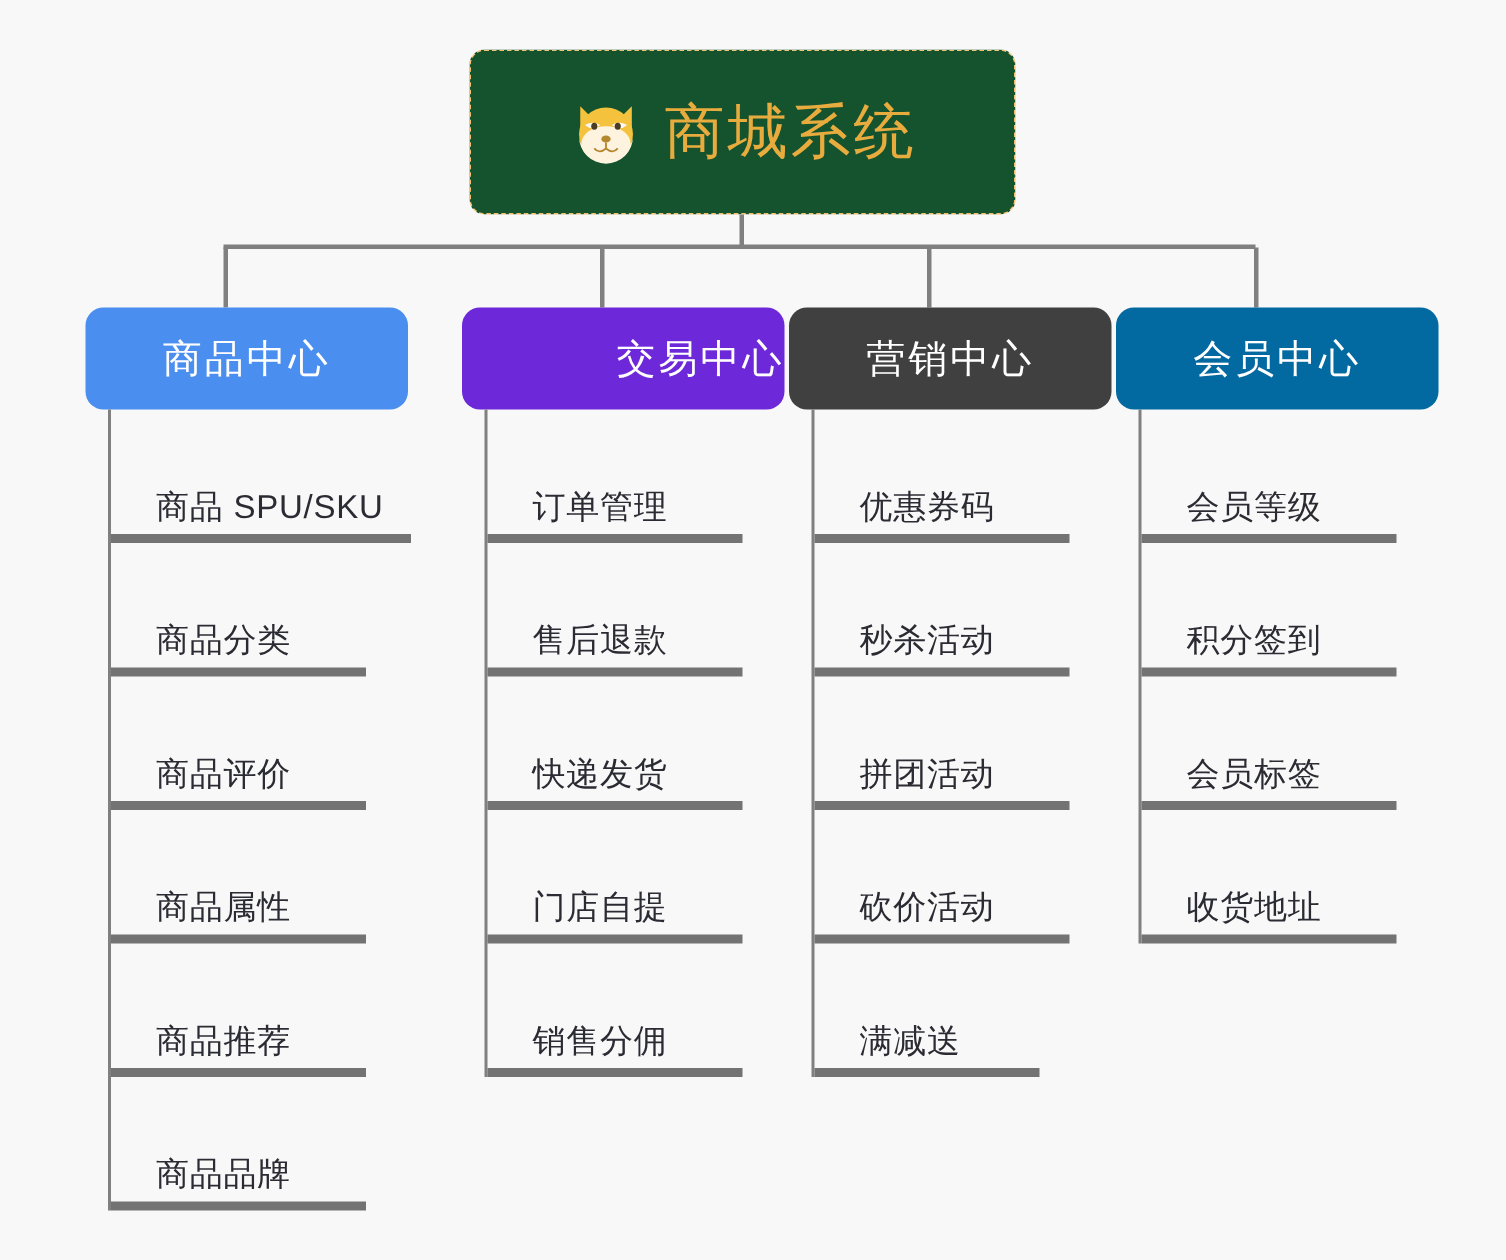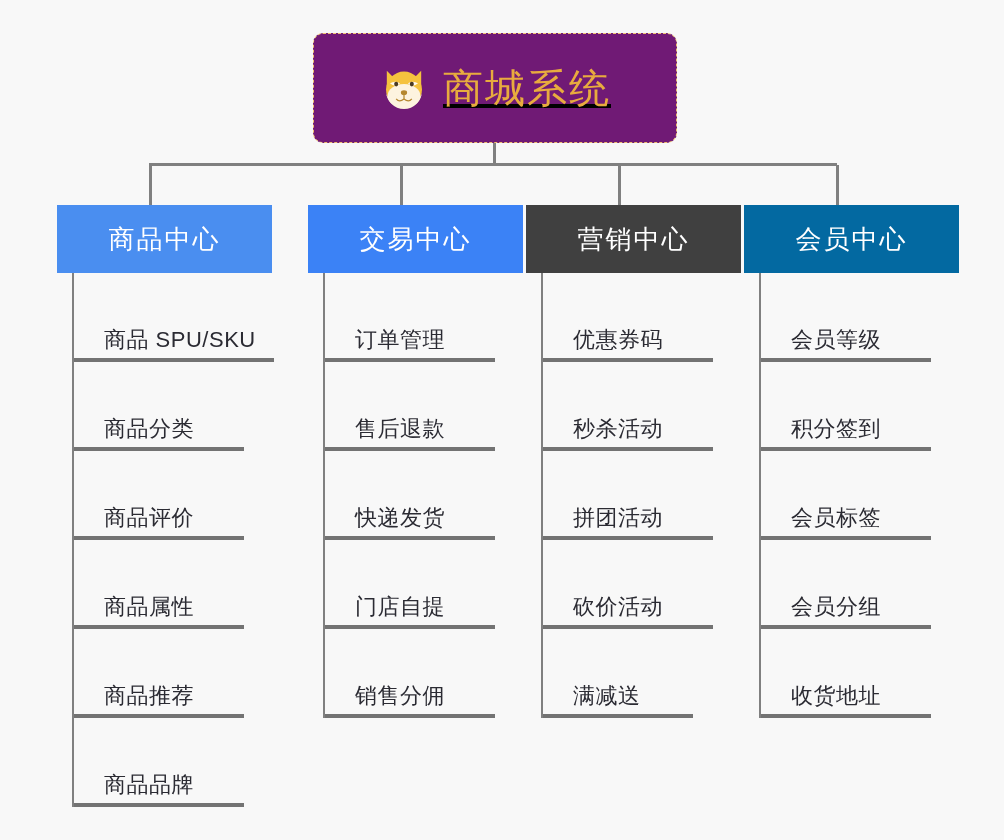--- a/index.html
+++ b/index.html
@@ -21,29 +21,28 @@
     height: 840px;
   }
 
   
   .root-card {
     position: absolute;
     left: 313px;
     top: 33px;
     width: 364px;
     height: 110px;
-    background: #701a75;
+    background: #14532d;
     border: 1px dashed #f0c270;
     border-radius: 10px;
     box-sizing: border-box;
     display: flex;
     align-items: center;
     justify-content: center;
     gap: 14px;
-    text-decoration: underline;
   }
   .root-emoji {
     width: 50px;
     height: 50px;
     flex: 0 0 auto;
     display: block;
   }
   .root-title {
     font-size: 40px;
     color: #e8ab3e;
@@ -86,46 +85,46 @@
     width: 215px;
   }
   .col-1 { left: 57px; }
   .col-2 { left: 308px; }
   .col-3 { left: 526px; }
   .col-4 { left: 744px; }
 
   .cat-box {
     width: 100%;
     height: 68px;
-    border-radius: 0;
+    border-radius: 12px;
     box-sizing: border-box;
     display: flex;
     align-items: center;
     justify-content: center;
     color: #ffffff;
     font-size: 26px;
     letter-spacing: 2px;
   }
   .cat-blue   { background: #4a8ef0; }
-  .cat-red    { background: #3b82f6; }
+  .cat-red    { background: #6d28d9; justify-content: flex-end; }
   .cat-orange { background: #404040; }
   .cat-green  { background: #0369a1; }
 
   
   .leaf-list {
     position: relative;
     margin-left: 15px;
     padding-left: 0;
     border-left: 2px solid #808080;
   }
   .leaf-item {
     position: relative;
     height: 89px;
     box-sizing: border-box;
-    border-bottom: 4px solid #737373;
+    border-bottom: 6px solid #737373;
     width: 170px;
     display: flex;
     align-items: flex-end;
     justify-content: flex-start;
   }
   .leaf-item.wide { width: 200px; }
   .leaf-item.narrow { width: 136px; }
   .leaf-item.narrow2 { width: 150px; }
   .leaf-label {
     font-size: 22px;
@@ -247,21 +246,18 @@
       <div class="leaf-item">
           <span class="leaf-label">会员等级</span>
         </div>
       <div class="leaf-item">
           <span class="leaf-label">积分签到</span>
         </div>
       <div class="leaf-item">
           <span class="leaf-label">会员标签</span>
         </div>
       <div class="leaf-item">
-          <span class="leaf-label">会员分组</span>
-        </div>
-      <div class="leaf-item">
           <span class="leaf-label">收货地址</span>
         </div>
     </div>
   </div>
 
 </div>
 
 </body></html>

